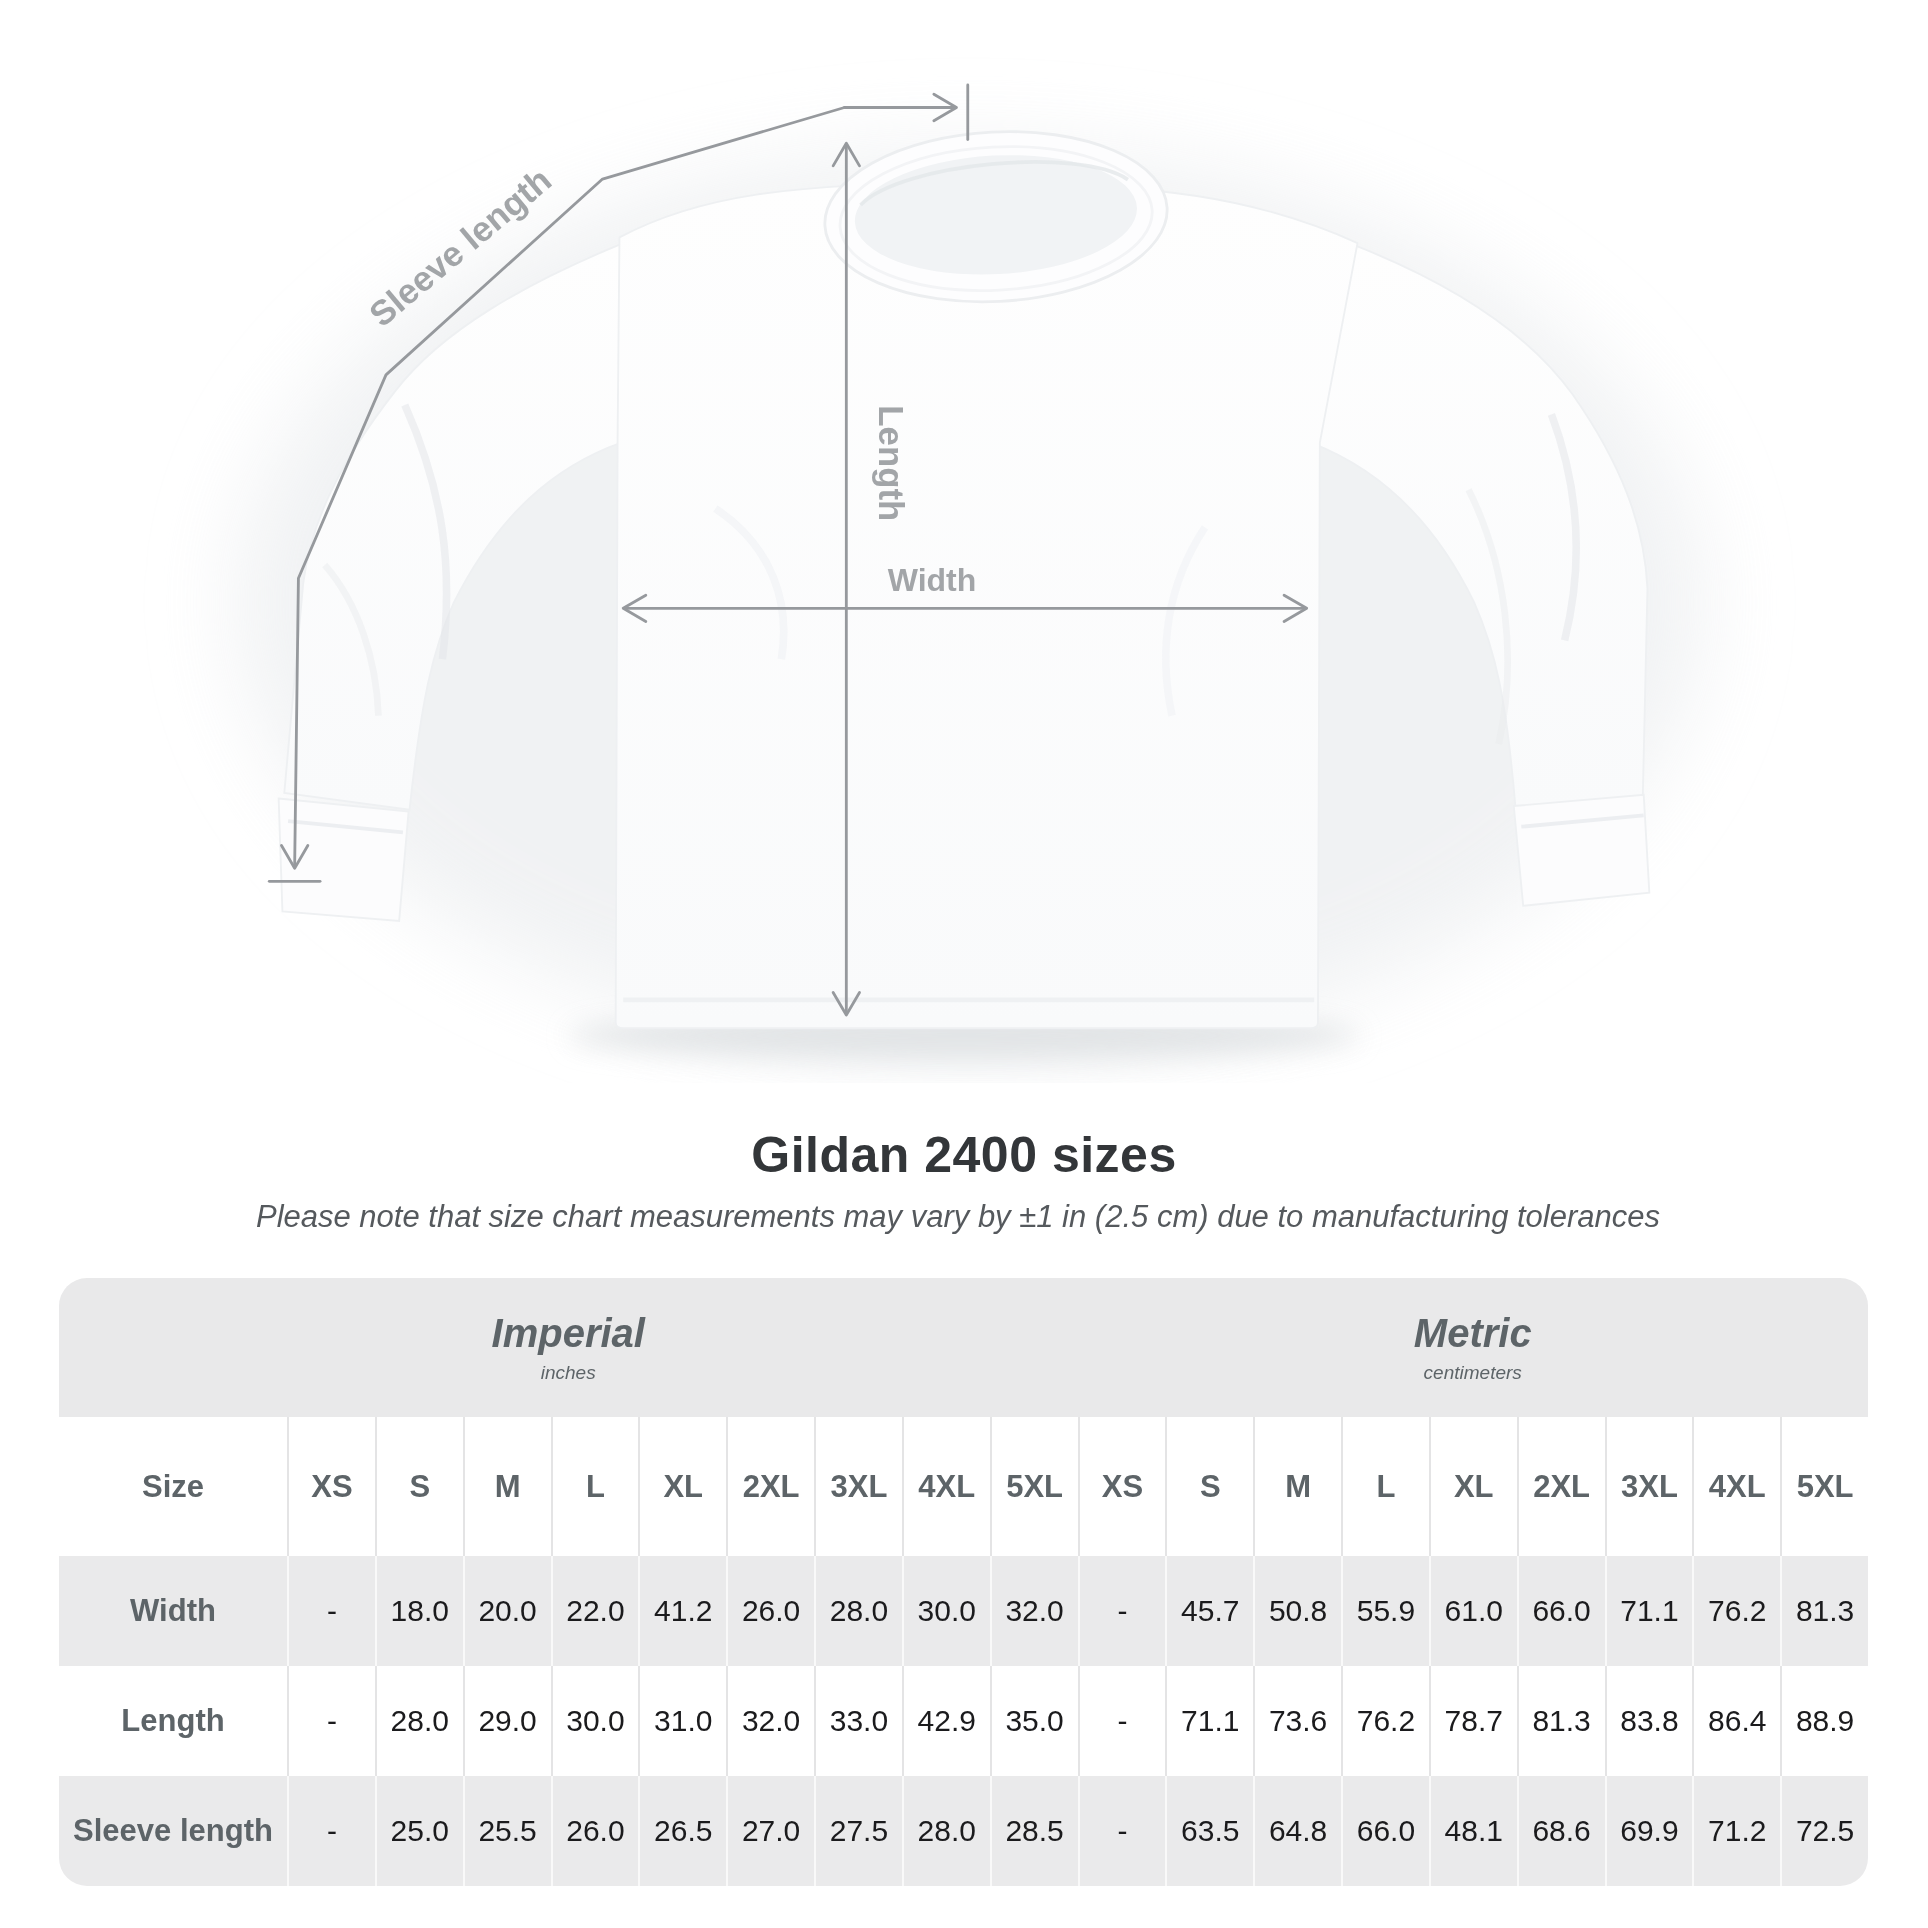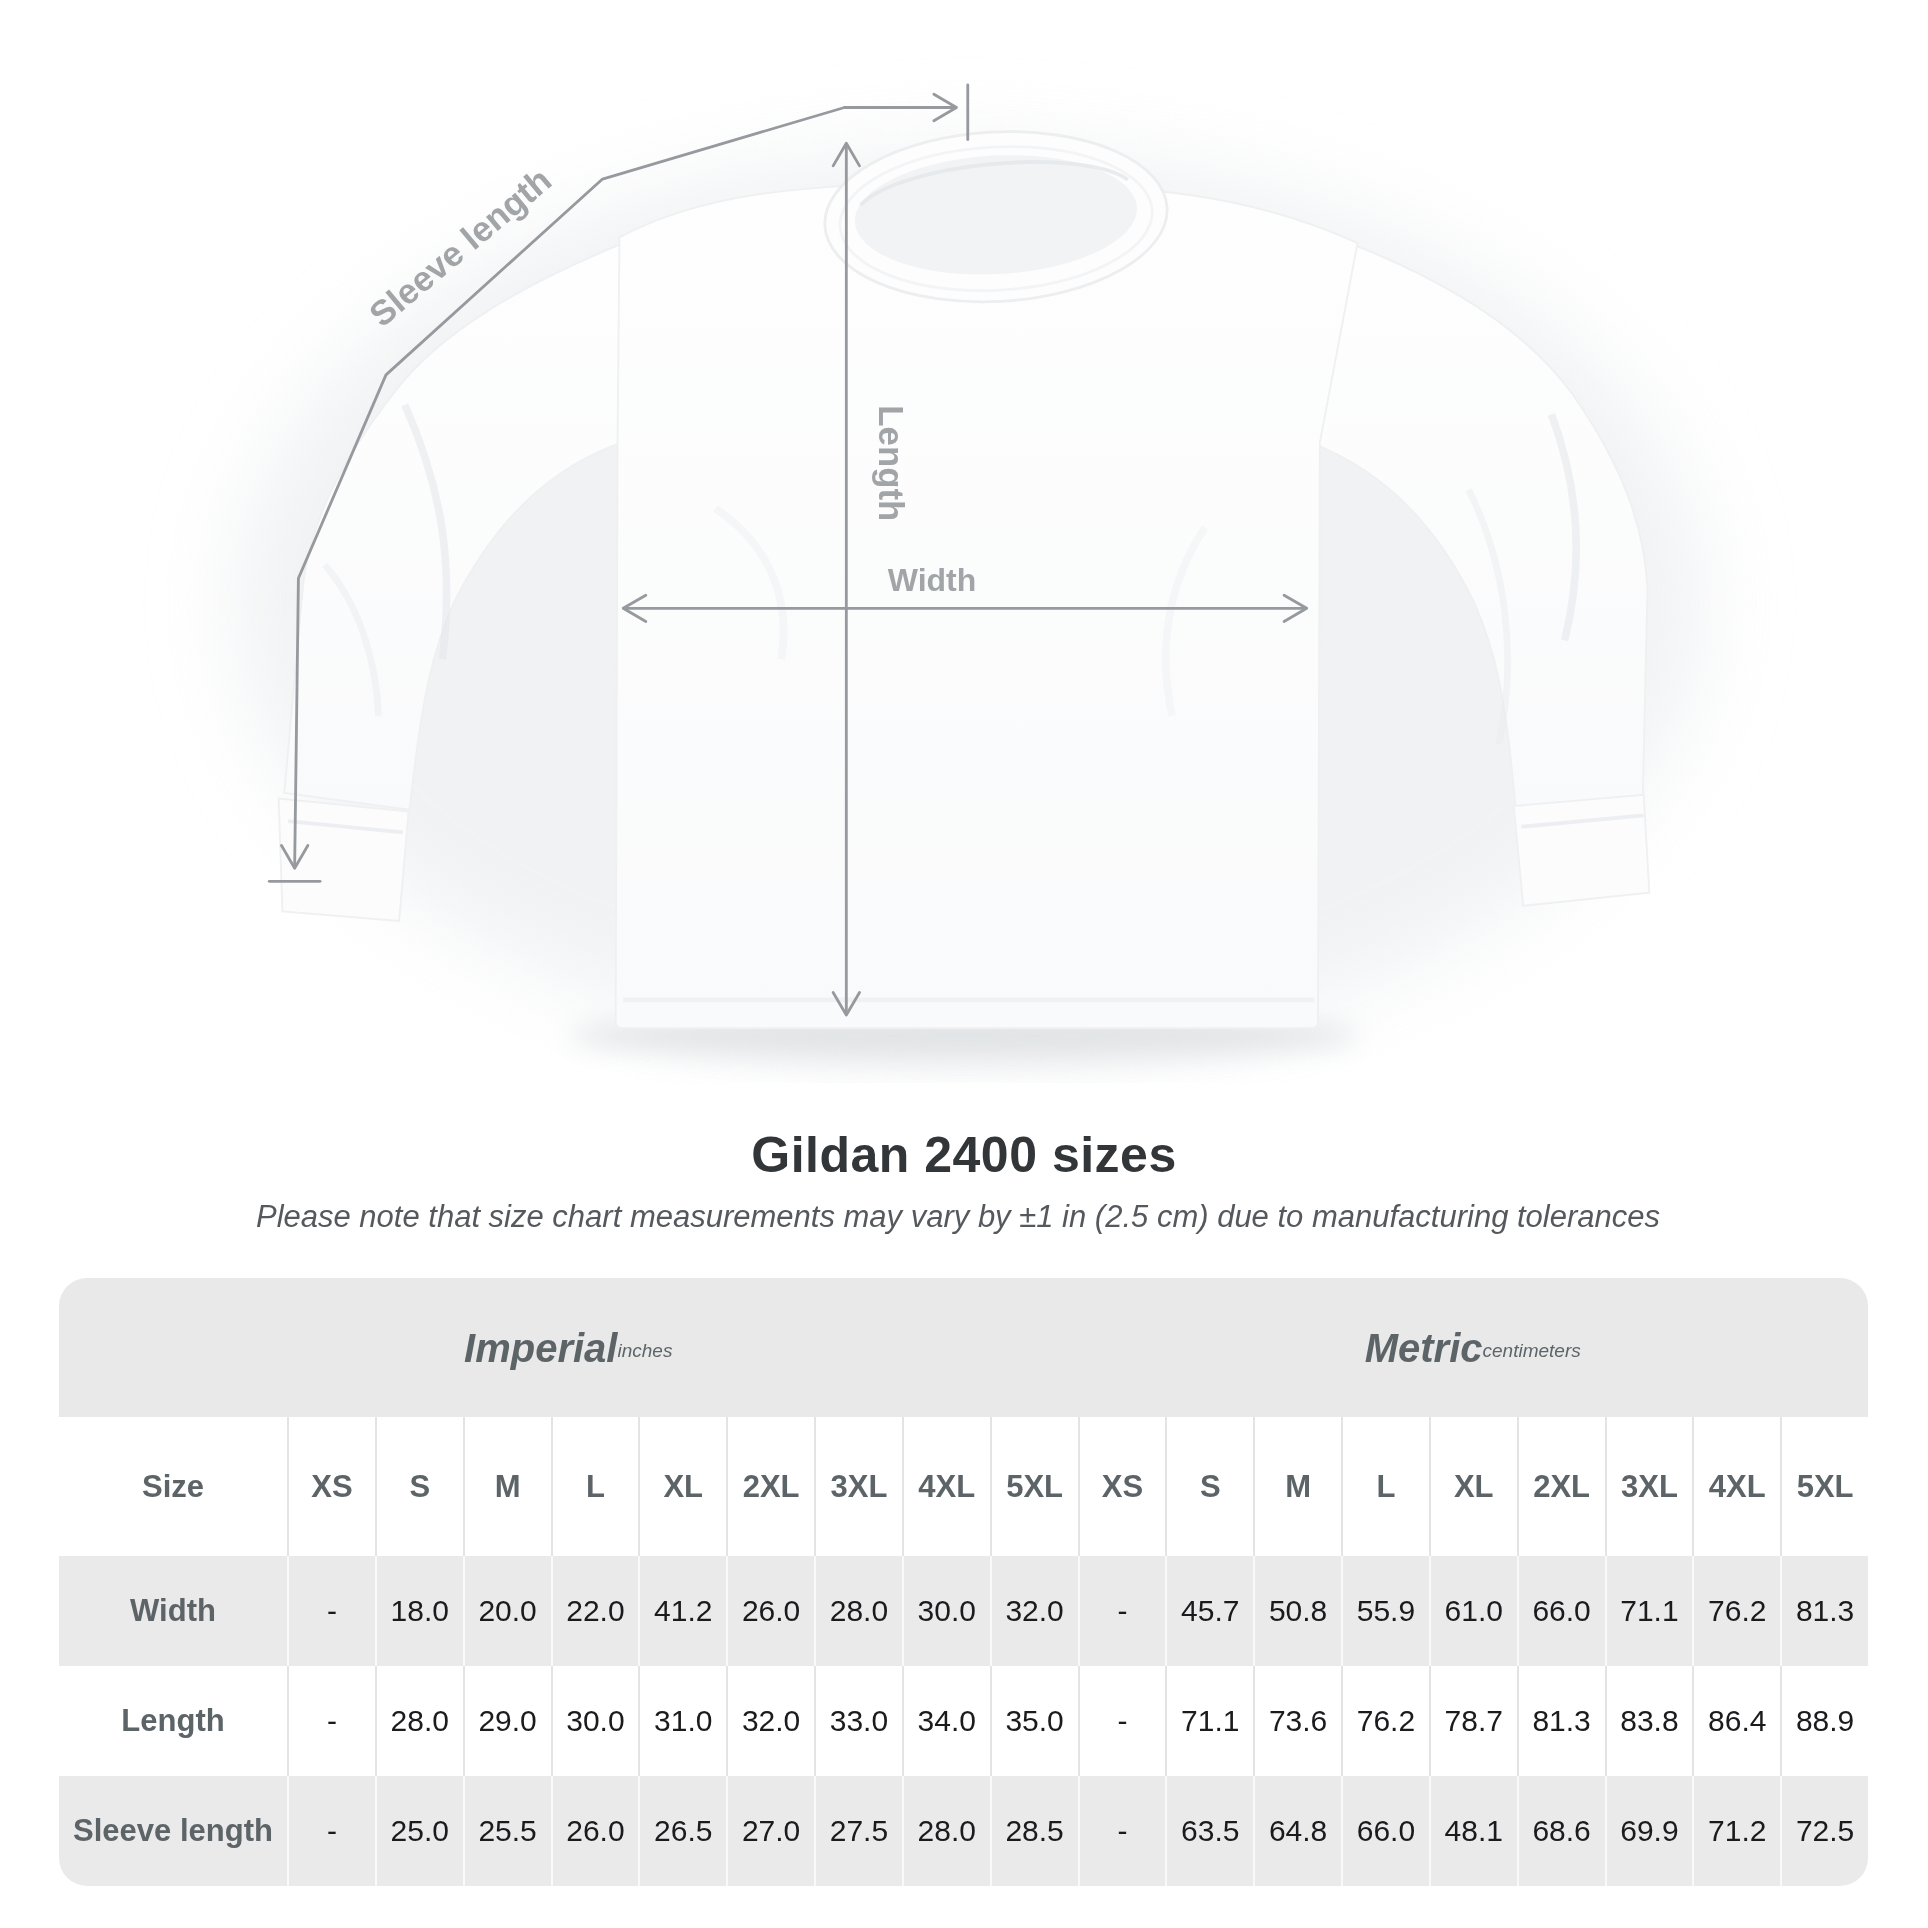--- a/index.html
+++ b/index.html
@@ -17,21 +17,21 @@
   .title-block { position:absolute; left:0; top:1117px; width:1928px; text-align:center; }
   .title-block h1 { margin:9px; font-size:50px; font-weight:bold; color:#333639; letter-spacing:0.5px; }
   .title-block p  { margin:15px 12px 0 0; font-size:31px; font-style:italic; color:#55595d; }
 
   
   .size-table {
     position:absolute; left:59px; top:1278px; width:1809px;
     border-radius:28px; overflow:hidden;
   }
   .units-band { display:flex; height:139px; background:#e9e9ea; }
-  .unit-group { display:flex; flex-direction:row; align-items:center; justify-content:center;text-align:center; }
+  .unit-group { display:flex; flex-direction:column; align-items:center; justify-content:center;text-align:center; }
   .unit-group.imperial { width:56.3%; }
   .unit-group.metric   { width:43.7%; }
   .unit-name { font-size:40px; font-weight:bold; font-style:italic; color:#5d6468; line-height:1.1; }
   .unit-sub  { font-size:19px; font-style:italic; color:#5d6468; margin-top:7.5px; }
 
   .trow { display:grid; grid-template-columns:228px repeat(18, 1fr); height:110px; }
   .trow.header-row { height:139px; }
   .trow.white { background:#ffffff; }
   .trow.gray  { background:#eaeaeb; }
   .cell {
@@ -187,21 +187,21 @@
         </div>
         <div class="trow white">
           <div class="cell head">Length</div>
           <div class="cell">-</div>
           <div class="cell">28.0</div>
           <div class="cell">29.0</div>
           <div class="cell">30.0</div>
           <div class="cell">31.0</div>
           <div class="cell">32.0</div>
           <div class="cell">33.0</div>
-          <div class="cell">34.0</div>
+          <div class="cell">42.9</div>
           <div class="cell">35.0</div>
           <div class="cell">-</div>
           <div class="cell">71.1</div>
           <div class="cell">73.6</div>
           <div class="cell">76.2</div>
           <div class="cell">78.7</div>
           <div class="cell">81.3</div>
           <div class="cell">83.8</div>
           <div class="cell">86.4</div>
           <div class="cell">88.9</div>

